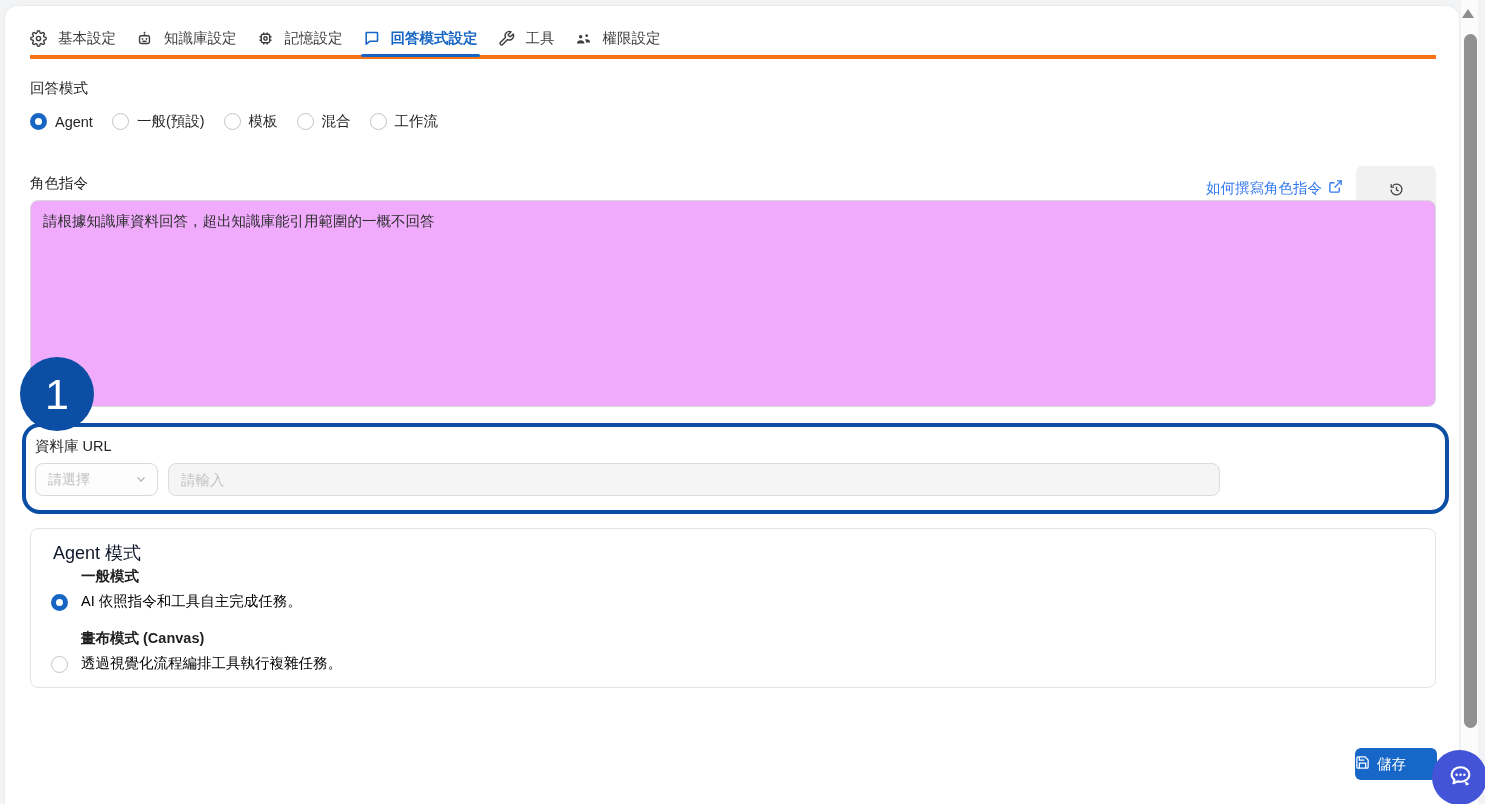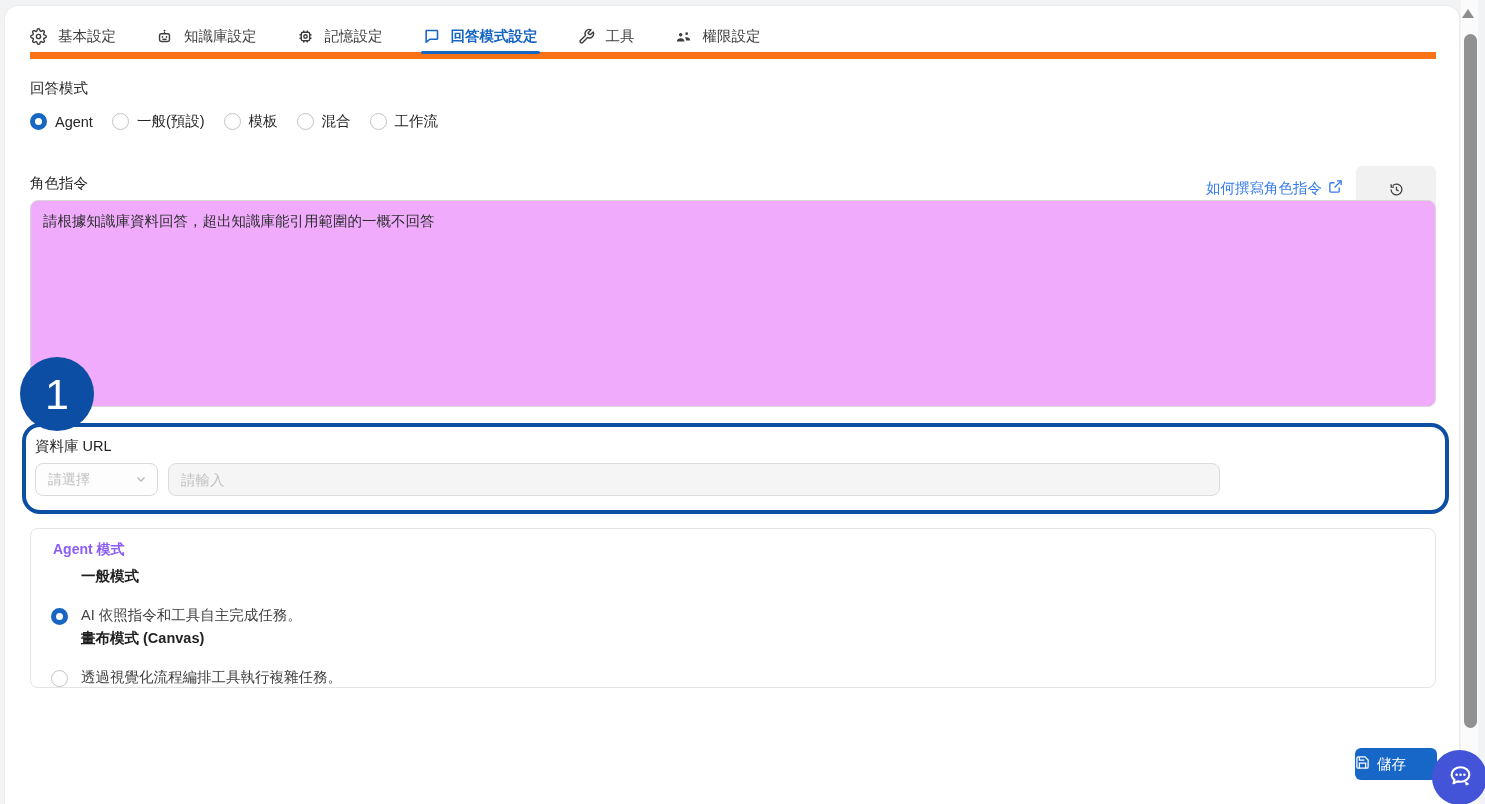--- a/index.html
+++ b/index.html
@@ -15,22 +15,22 @@
   
   .card {
     left:4px; top:5px; width:1456px; height:799px;
     background:#fff; border:1px solid #ececec; border-bottom:none;
     border-radius:14px 14px 0 0;
   }
 
   
   .tabbar {
     left:30px; top:21px; width:1406px; height:38px;
-    display:flex; align-items:center; gap:40px;
-    border-bottom:7px solid #f97316;
+    display:flex; align-items:center; gap:20px;
+    border-bottom:4px solid #f97316;
   }
   .tab { position:relative; height:100%; display:flex; align-items:center; gap:11px;
          font-size:14.5px; color:#3d3d3d; cursor:pointer; }
   .tab svg { width:17px; height:17px; display:block; }
   .tab.active { color:#1766c4; font-weight:bold; }
   .tab.active::after { content:""; position:absolute; left:-2px; right:-2px; bottom:-2px;
                        height:3px; background:#1766c4; border-radius:2px; }
 
   
   .field-label { font-size:14.5px; color:#262626; }
@@ -85,23 +85,23 @@
     border:1px solid #dcdcdc; border-radius:8px; background:#f5f5f5;
     padding:0 12px; font-size:14.5px; color:#2f2f2f; font-family:inherit; outline:none;
   }
   .dburl-input::placeholder { color:#c1c1c1; }
 
   
   .agent-card {
     left:30px; top:528px; width:1406px; height:160px;
     border:1px solid #e4e4e4; border-radius:8px; background:#fff;
   }
-  .agent-title { left:22px; top:12px; font-size:14px; font-weight:bold; color:#8b5cf6; }
+  .agent-title { left:22px; top:12px; font-size:18px; font-weight:normal; color:#0f172a; }
   .agent-opt-label { font-size:14.5px; font-weight:bold; color:#1f1f1f; }
-  .agent-opt-desc { font-size:14.5px; color:#404040; margin-top:20px; }
+  .agent-opt-desc { font-size:14.5px; color:#000000; margin-top:6px; }
   .agent-opt { left:20px; display:flex; gap:13px; cursor:pointer;align-items:flex-end; }
   .agent-opt .rdot { margin-top:13px; }
 
   
   .save-btn {
     left:1355px; top:748px; width:82px; height:32px;
     background:#1767c9; color:#fff; border:none; border-radius:6px;
     display:flex; align-items:center; justify-content:flex-start; gap:7px;
     font-size:14.5px; font-family:inherit; cursor:pointer;
   }

